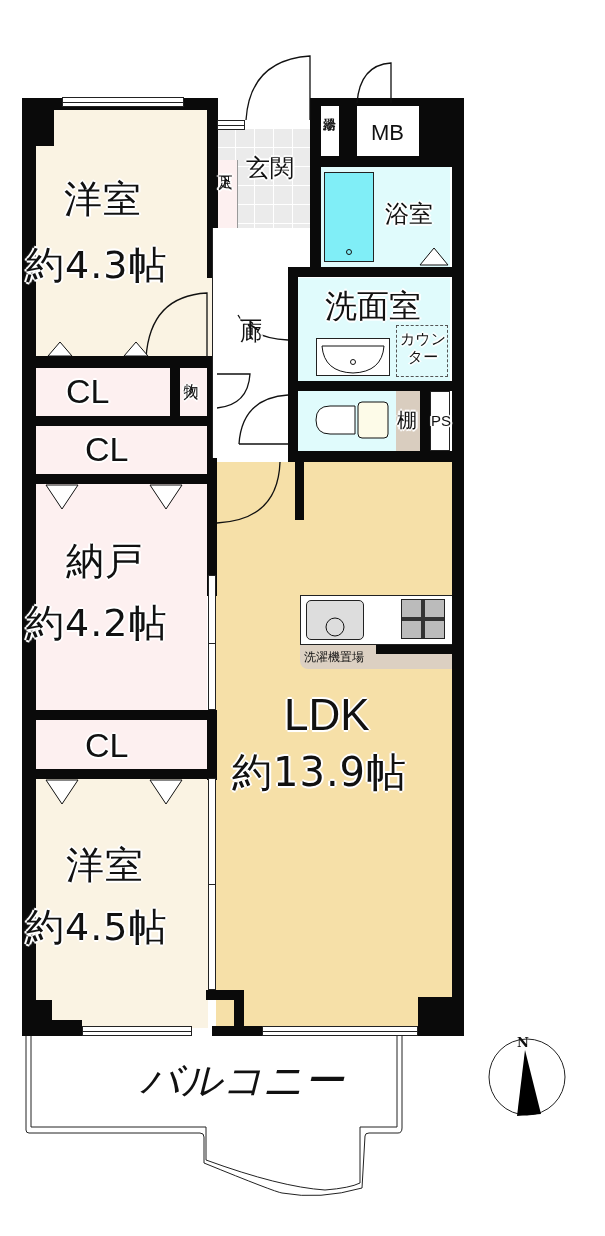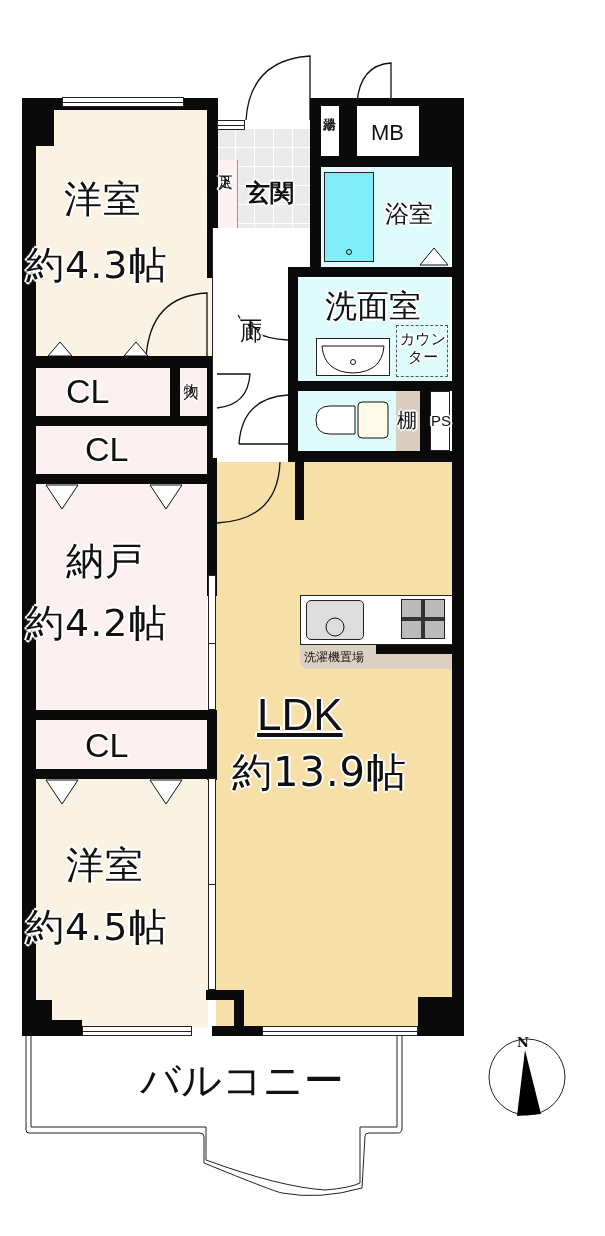--- a/index.html
+++ b/index.html
@@ -152,28 +152,28 @@
 <div class="label cl" style="left:85px;top:432px;">CL</div>
 
 <div class="label big" style="left:66px;top:542px;">納戸</div>
 <div class="label big" style="left:26px;top:604px;">約4.2帖</div>
 
 <div class="label cl" style="left:85px;top:728px;">CL</div>
 
 <div class="label big" style="left:66px;top:846px;">洋室</div>
 <div class="label big" style="left:26px;top:908px;">約4.5帖</div>
 
-<div class="label" style="left:257px;top:693px;font-size:44px;font-family:'Liberation Sans',sans-serif;text-decoration:underline;">LDK</div>
+<div class="label" style="left:284px;top:693px;font-size:44px;font-family:'Liberation Sans',sans-serif;">LDK</div>
 <div class="label big" style="left:232px;top:752px;font-size:40px;">約13.9帖</div>
 
-<div class="label small" style="left:246px;top:181px;font-size:24px;font-weight:bold;">玄関</div>
+<div class="label small" style="left:246px;top:156px;font-size:24px;">玄関</div>
 <div class="label tiny vert" style="left:219px;top:164px;font-size:14px;">下足入</div>
 <div class="label tiny vert" style="left:323px;top:108px;font-size:13px;">給湯器</div>
 <div class="label" style="left:371px;top:122px;font-size:22px;font-family:'Liberation Sans',sans-serif;">MB</div>
 <div class="label small" style="left:385px;top:202px;font-size:24px;">浴室</div>
 <div class="label small" style="left:325px;top:290px;font-size:32px;">洗面室</div>
 <div class="label tiny" style="left:398px;top:330px;width:50px;font-size:15px;white-space:normal;line-height:1.2;">カウンター</div>
 <div class="label vert" style="left:240px;top:302px;font-size:22px;">廊下</div>
 <div class="label" style="left:397px;top:410px;font-size:20px;">棚</div>
 <div class="label" style="left:431px;top:413px;font-size:15px;font-family:'Liberation Sans',sans-serif;">PS</div>
 <div class="label" style="left:304px;top:651px;font-size:12px;text-shadow:none;">洗濯機置場</div>
 
-<div class="label" style="left:140px;top:1060px;font-size:40px;text-shadow:none;">バルコニー</div>
+<div class="label" style="left:140px;top:1060px;font-size:40px;text-shadow:none;font-style:italic;">バルコニー</div>
 
 </body></html>

